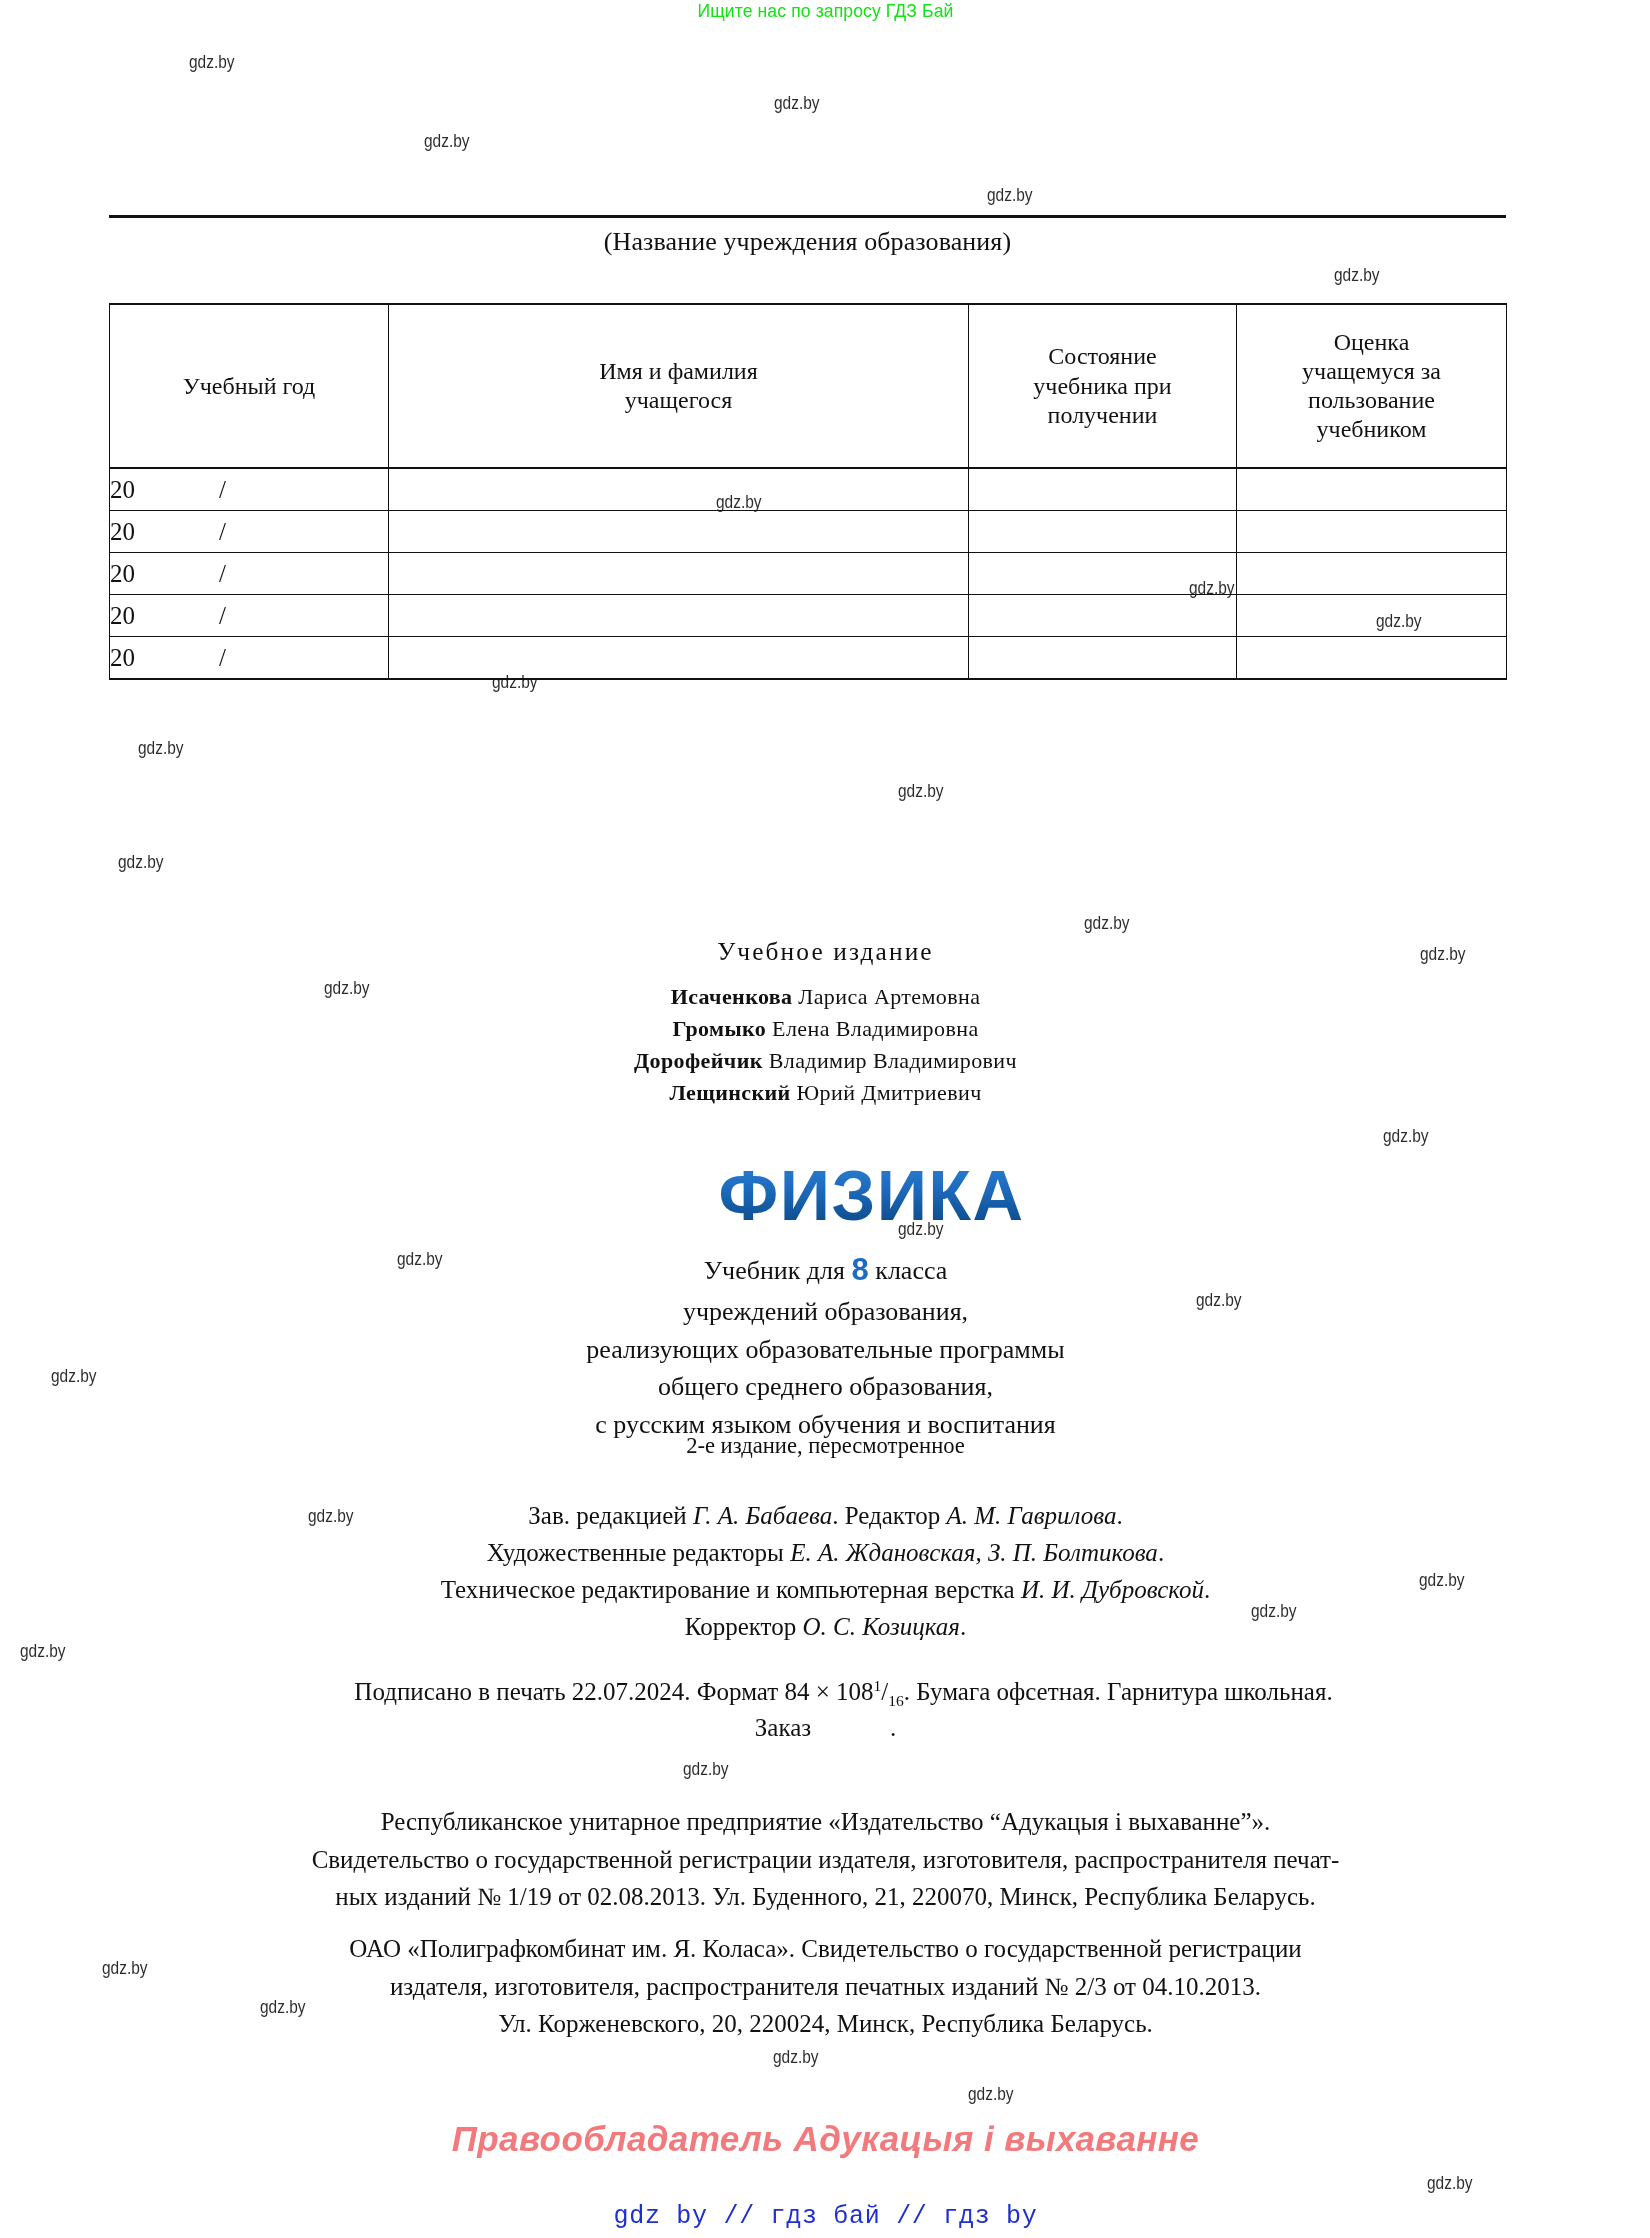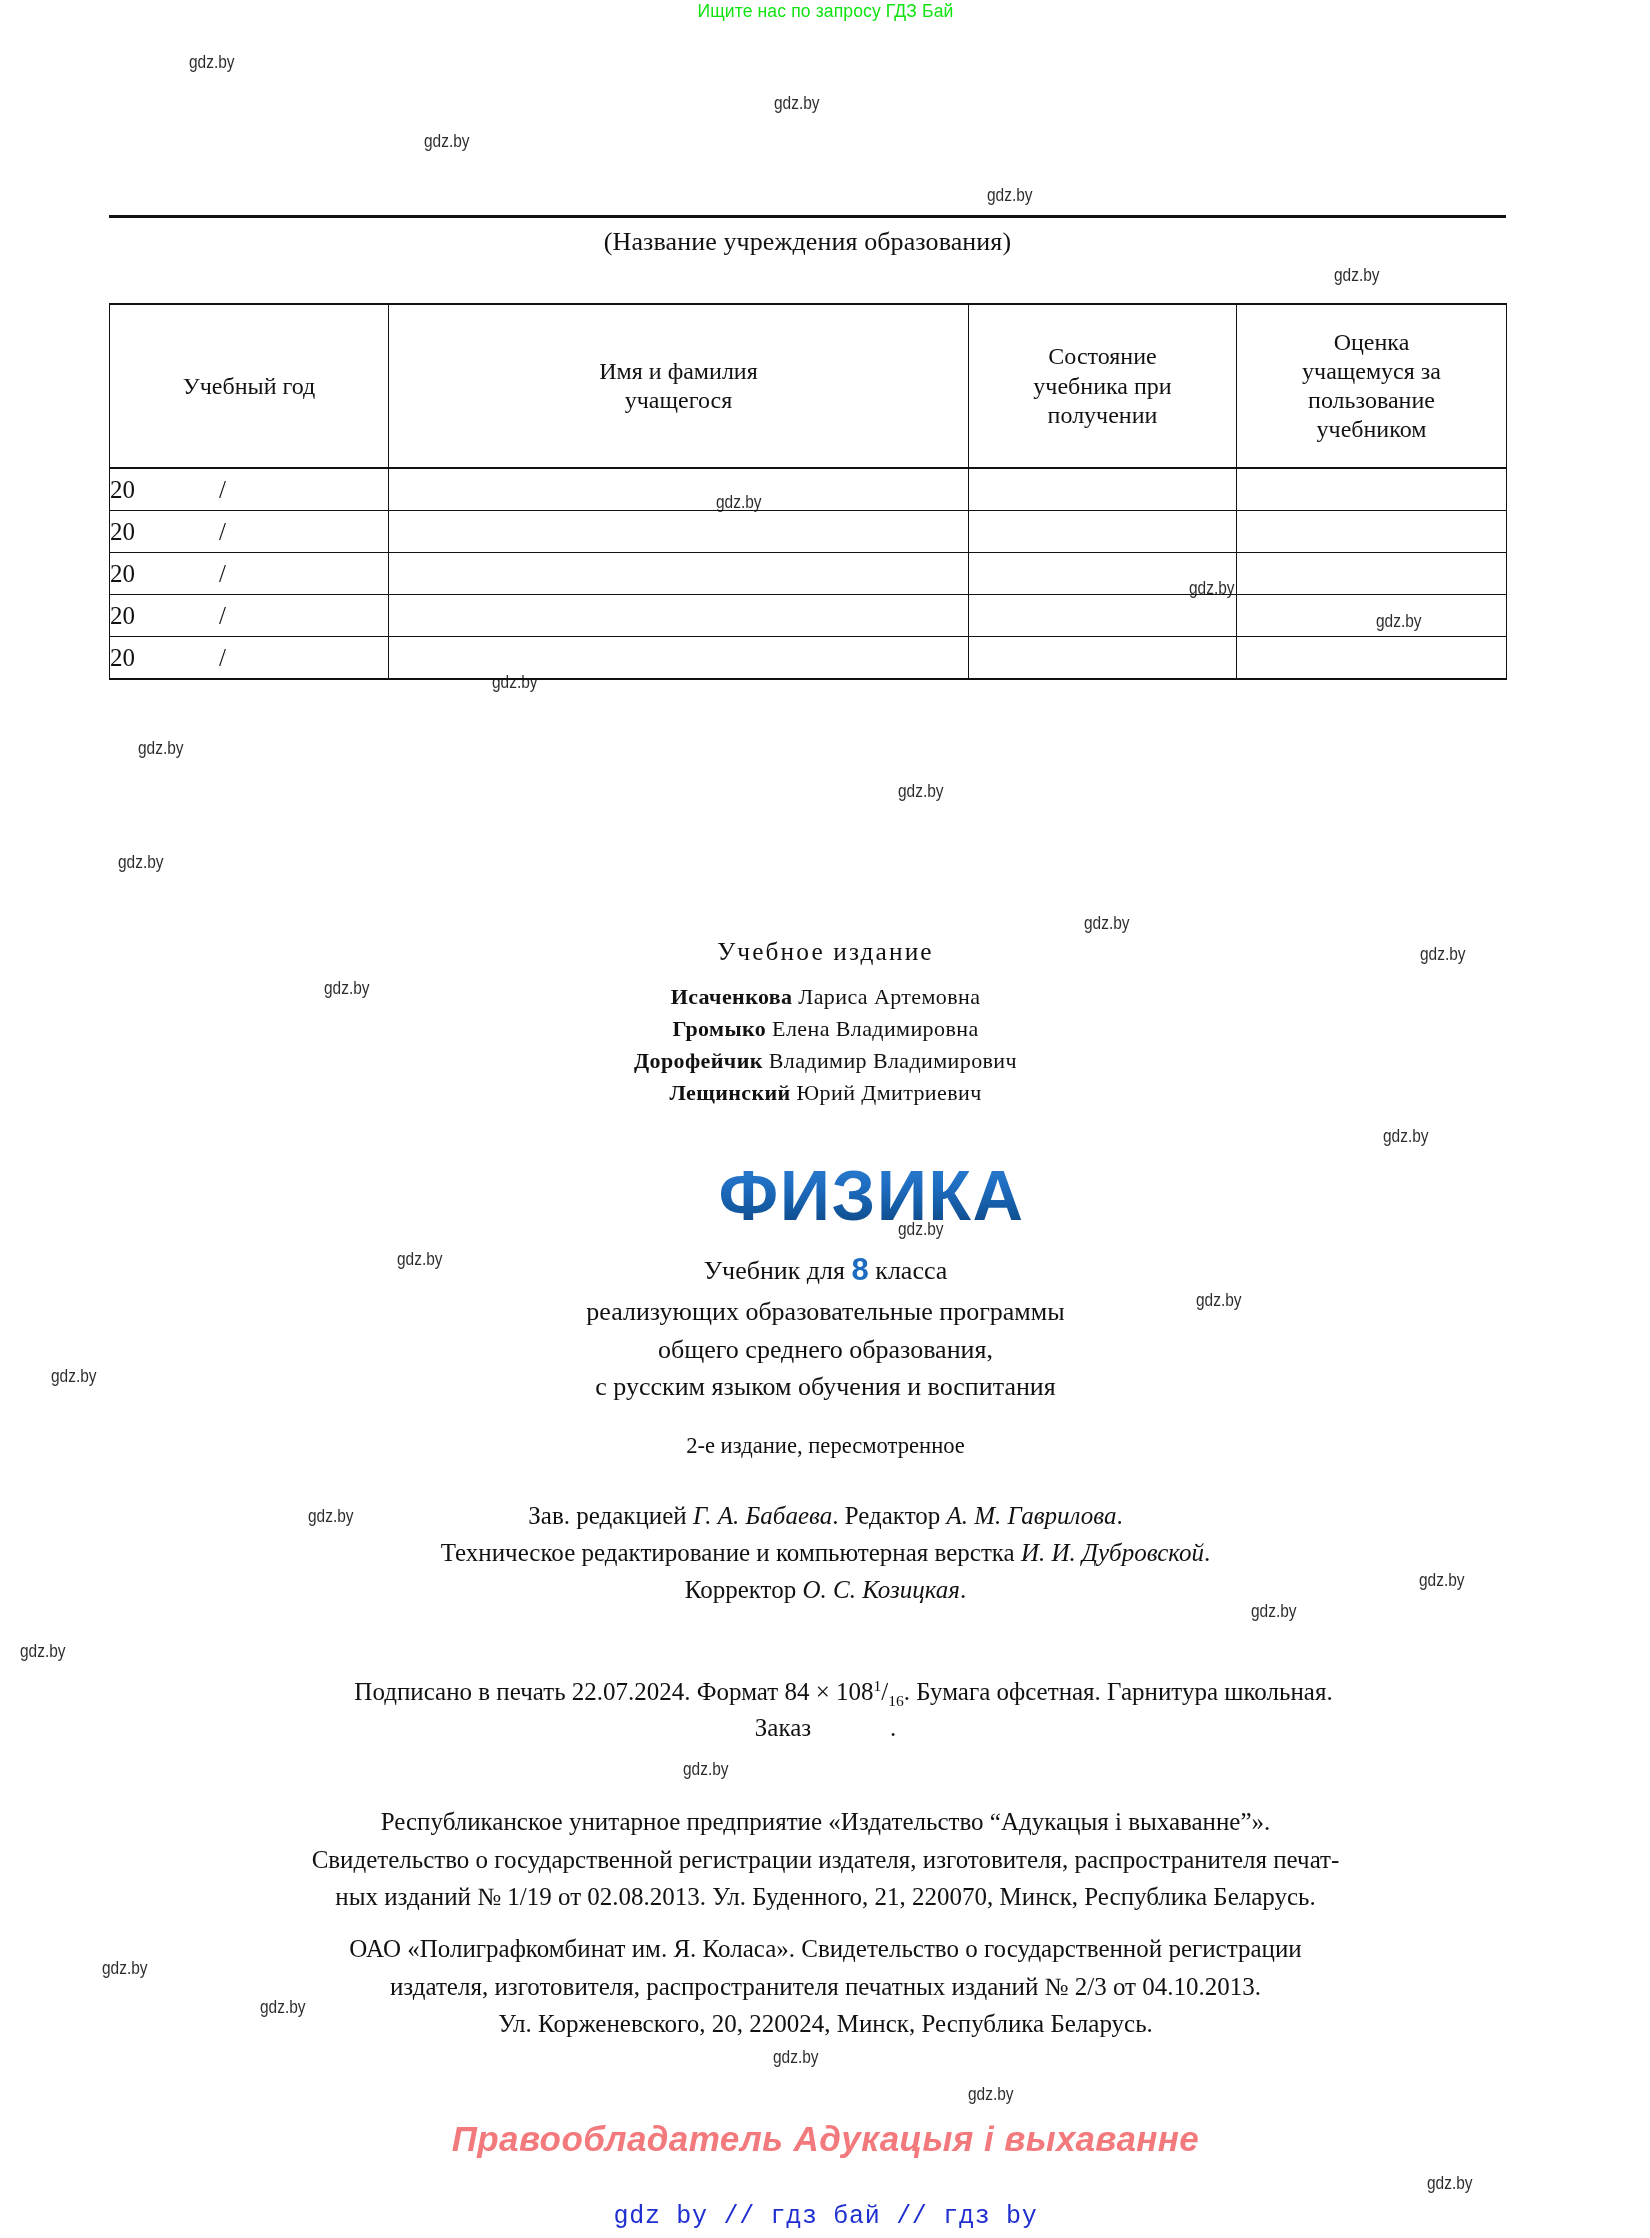--- a/index.html
+++ b/index.html
@@ -334,30 +334,34 @@
     </div>
 
   <div class="c title-physics">ФИЗИКА</div>
 
   <div class="c subtitle">
     <div>
       <span>Учебник для</span>
       <span class="grade">8</span>
       <span>класса</span>
     </div>
+    <div>учреждений образования,</div>
     <div>реализующих образовательные программы</div>
     <div>общего среднего образования,</div>
     <div>с русским языком обучения и воспитания</div>
   </div>
 
   <div class="c edition-no">2-е издание, пересмотренное</div>
 
   <div class="c credits">
     <div class="credit-line">
       <span>Зав. редакцией </span><i>Г. А. Бабаева</i><span>. Редактор </span><i>А. М. Гаврилова</i><span>.</span>
+    </div>
+    <div class="credit-line">
+      <span>Художественные редакторы </span><i>Е. А. Ждановская, З. П. Болтикова</i><span>.</span>
     </div>
     <div class="credit-line">
       <span>Техническое редактирование и компьютерная верстка </span><i>И. И. Дубровской</i><span>.</span>
     </div>
     <div class="credit-line">
       <span>Корректор </span><i>О. С. Козицкая</i><span>.</span>
     </div>
   </div>
 
   <div class="c print-info">

